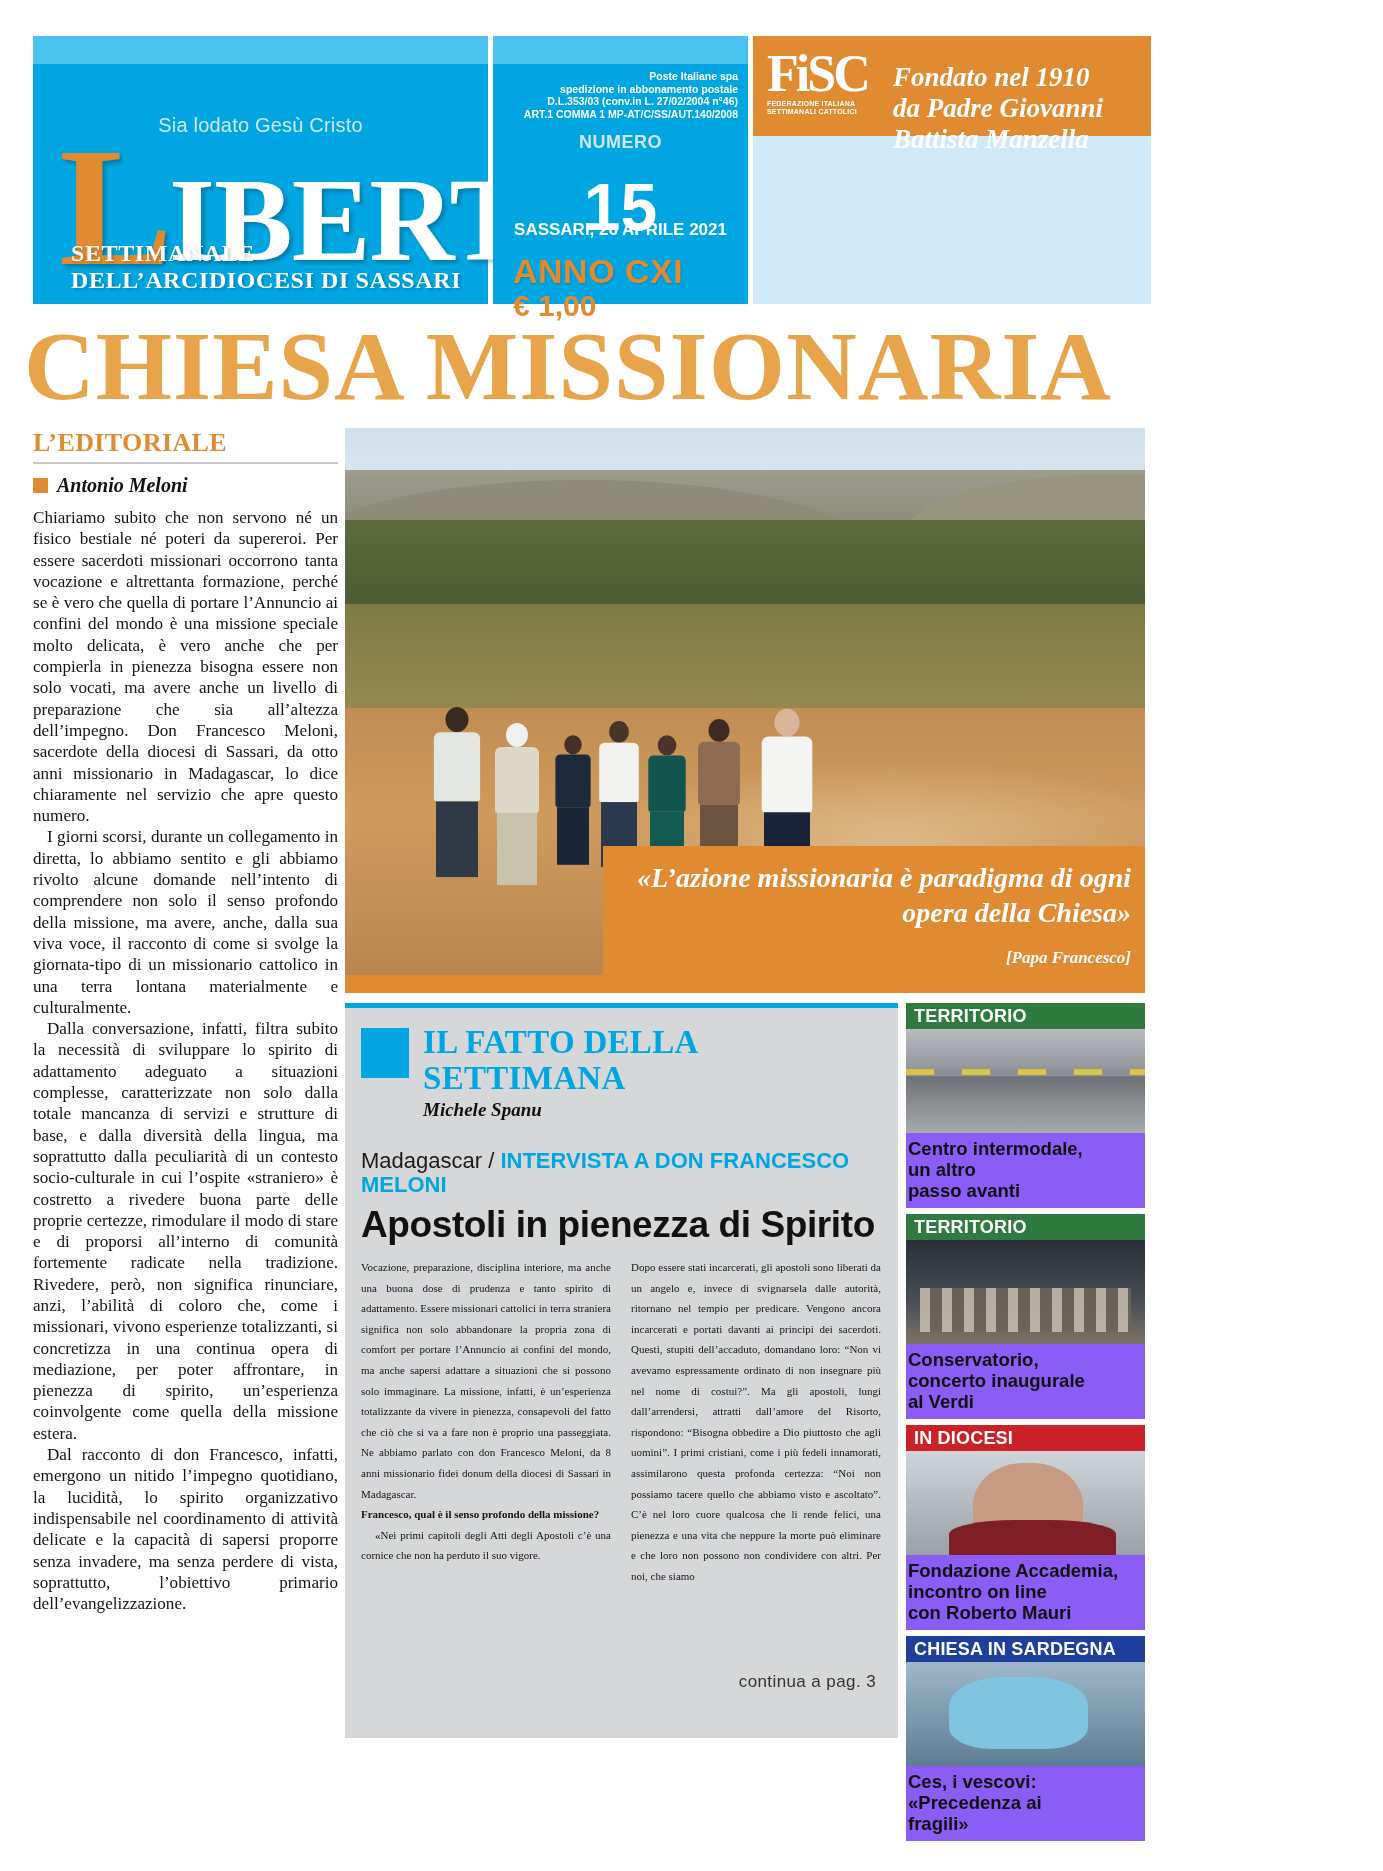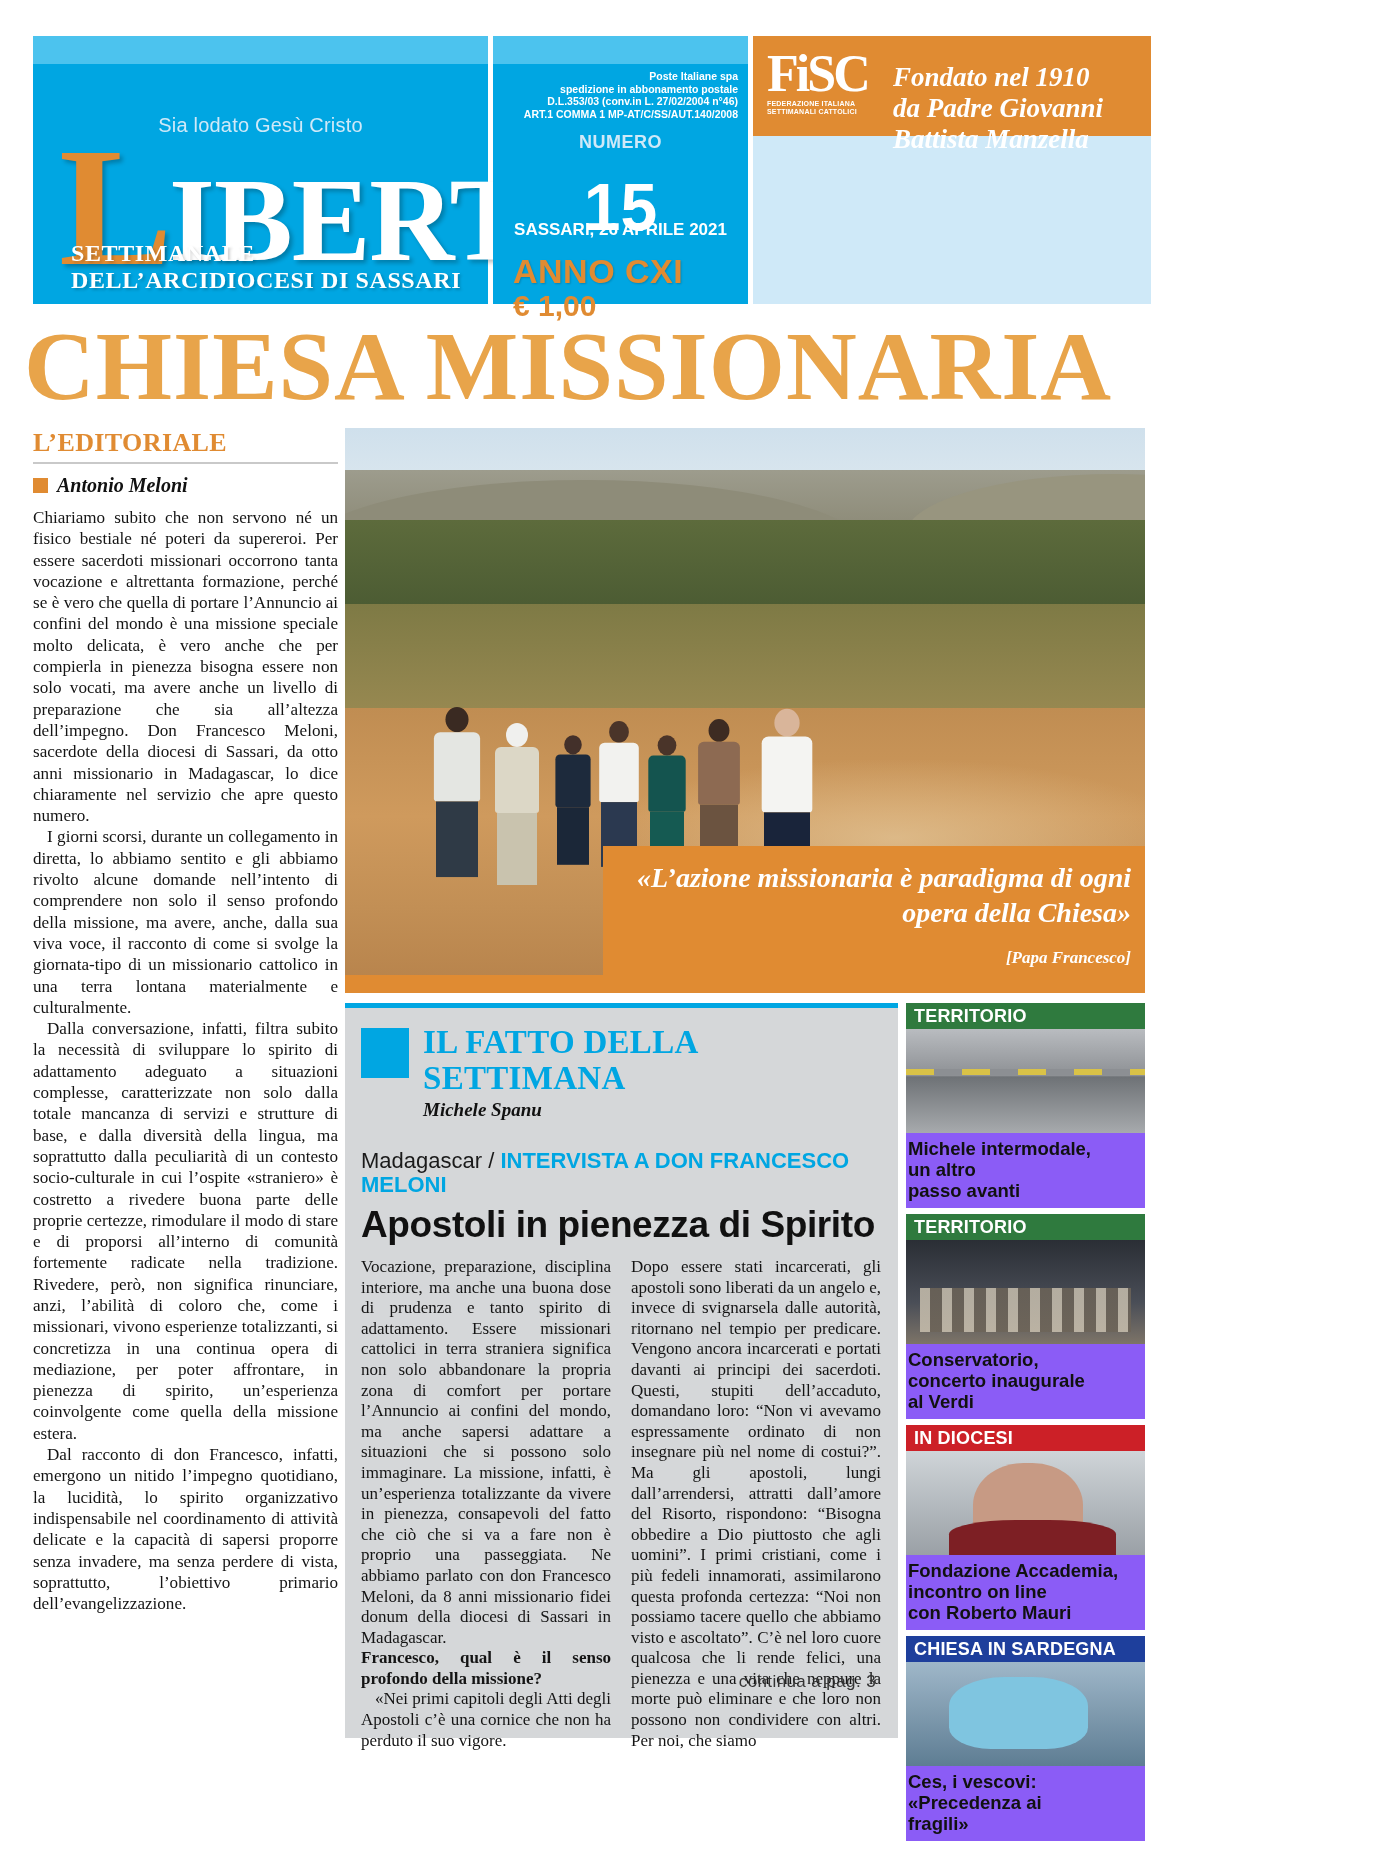--- a/index.html
+++ b/index.html
@@ -105,21 +105,21 @@
     font-size:33px;line-height:36px;letter-spacing:.3px;}
   .story-hdr .txt .a{font-family:"Liberation Serif",serif;font-style:italic;font-weight:700;
     font-size:19px;color:#111;margin-top:3px;}
   .story-sub{margin-top:28px;font-size:22px;line-height:24px;}
   .story-sub .plain{font-family:"Liberation Sans",sans-serif;color:#1a1a1a;}
   .story-sub .hi{font-family:"Liberation Sans",sans-serif;font-weight:700;color:#00a6e2;}
   .story-title{margin-top:8px;font-family:"Liberation Sans",sans-serif;font-weight:700;
     font-size:37px;line-height:40px;color:#111;letter-spacing:-.4px;}
   .story-cols{margin-top:12px;display:flex;gap:20px;}
   .story-cols .c{width:250px;}
-  .story-cols p{margin:0;font-family:"Liberation Serif",serif;font-size:17px;line-height:20.6px;
+  .story-cols p{margin:0;font-family:"Liberation Serif",serif;font-size:11px;line-height:20.6px;
     text-align:justify;color:#141414;text-indent:14px;hyphens:auto;}
   .story-cols p:first-child{text-indent:0;}
   .q{font-family:"Liberation Sans",sans-serif;font-weight:700;font-size:16.5px;line-height:20px;
     margin:14px 0 6px;text-indent:0 !important;}
   .continua{position:absolute;right:22px;bottom:46px;font-family:"Liberation Sans",sans-serif;
     font-size:17px;color:#333;letter-spacing:.4px;}
 
   
   .side{position:absolute;left:906px;top:1003px;width:239px;}
   .sbox{position:relative;margin-bottom:6px;background:#8b5cf6;}
@@ -283,21 +283,21 @@
     </div>
 
     <div class="continua">continua a pag. 3</div>
   </div>
 
   <div class="side">
 
     <div class="sbox">
       <div class="cat" style="background:#2f7a3e">TERRITORIO</div>
       <div class="thumb th-rail"></div>
-      <div class="tt" style="white-space:pre-line">Michele intermodale,
+      <div class="tt" style="white-space:pre-line">Centro intermodale,
 un altro
 passo avanti</div>
     </div>
 
     <div class="sbox">
       <div class="cat" style="background:#2f7a3e">TERRITORIO</div>
       <div class="thumb th-conc"></div>
       <div class="tt" style="white-space:pre-line">Conservatorio,
 concerto inaugurale
 al Verdi</div>

